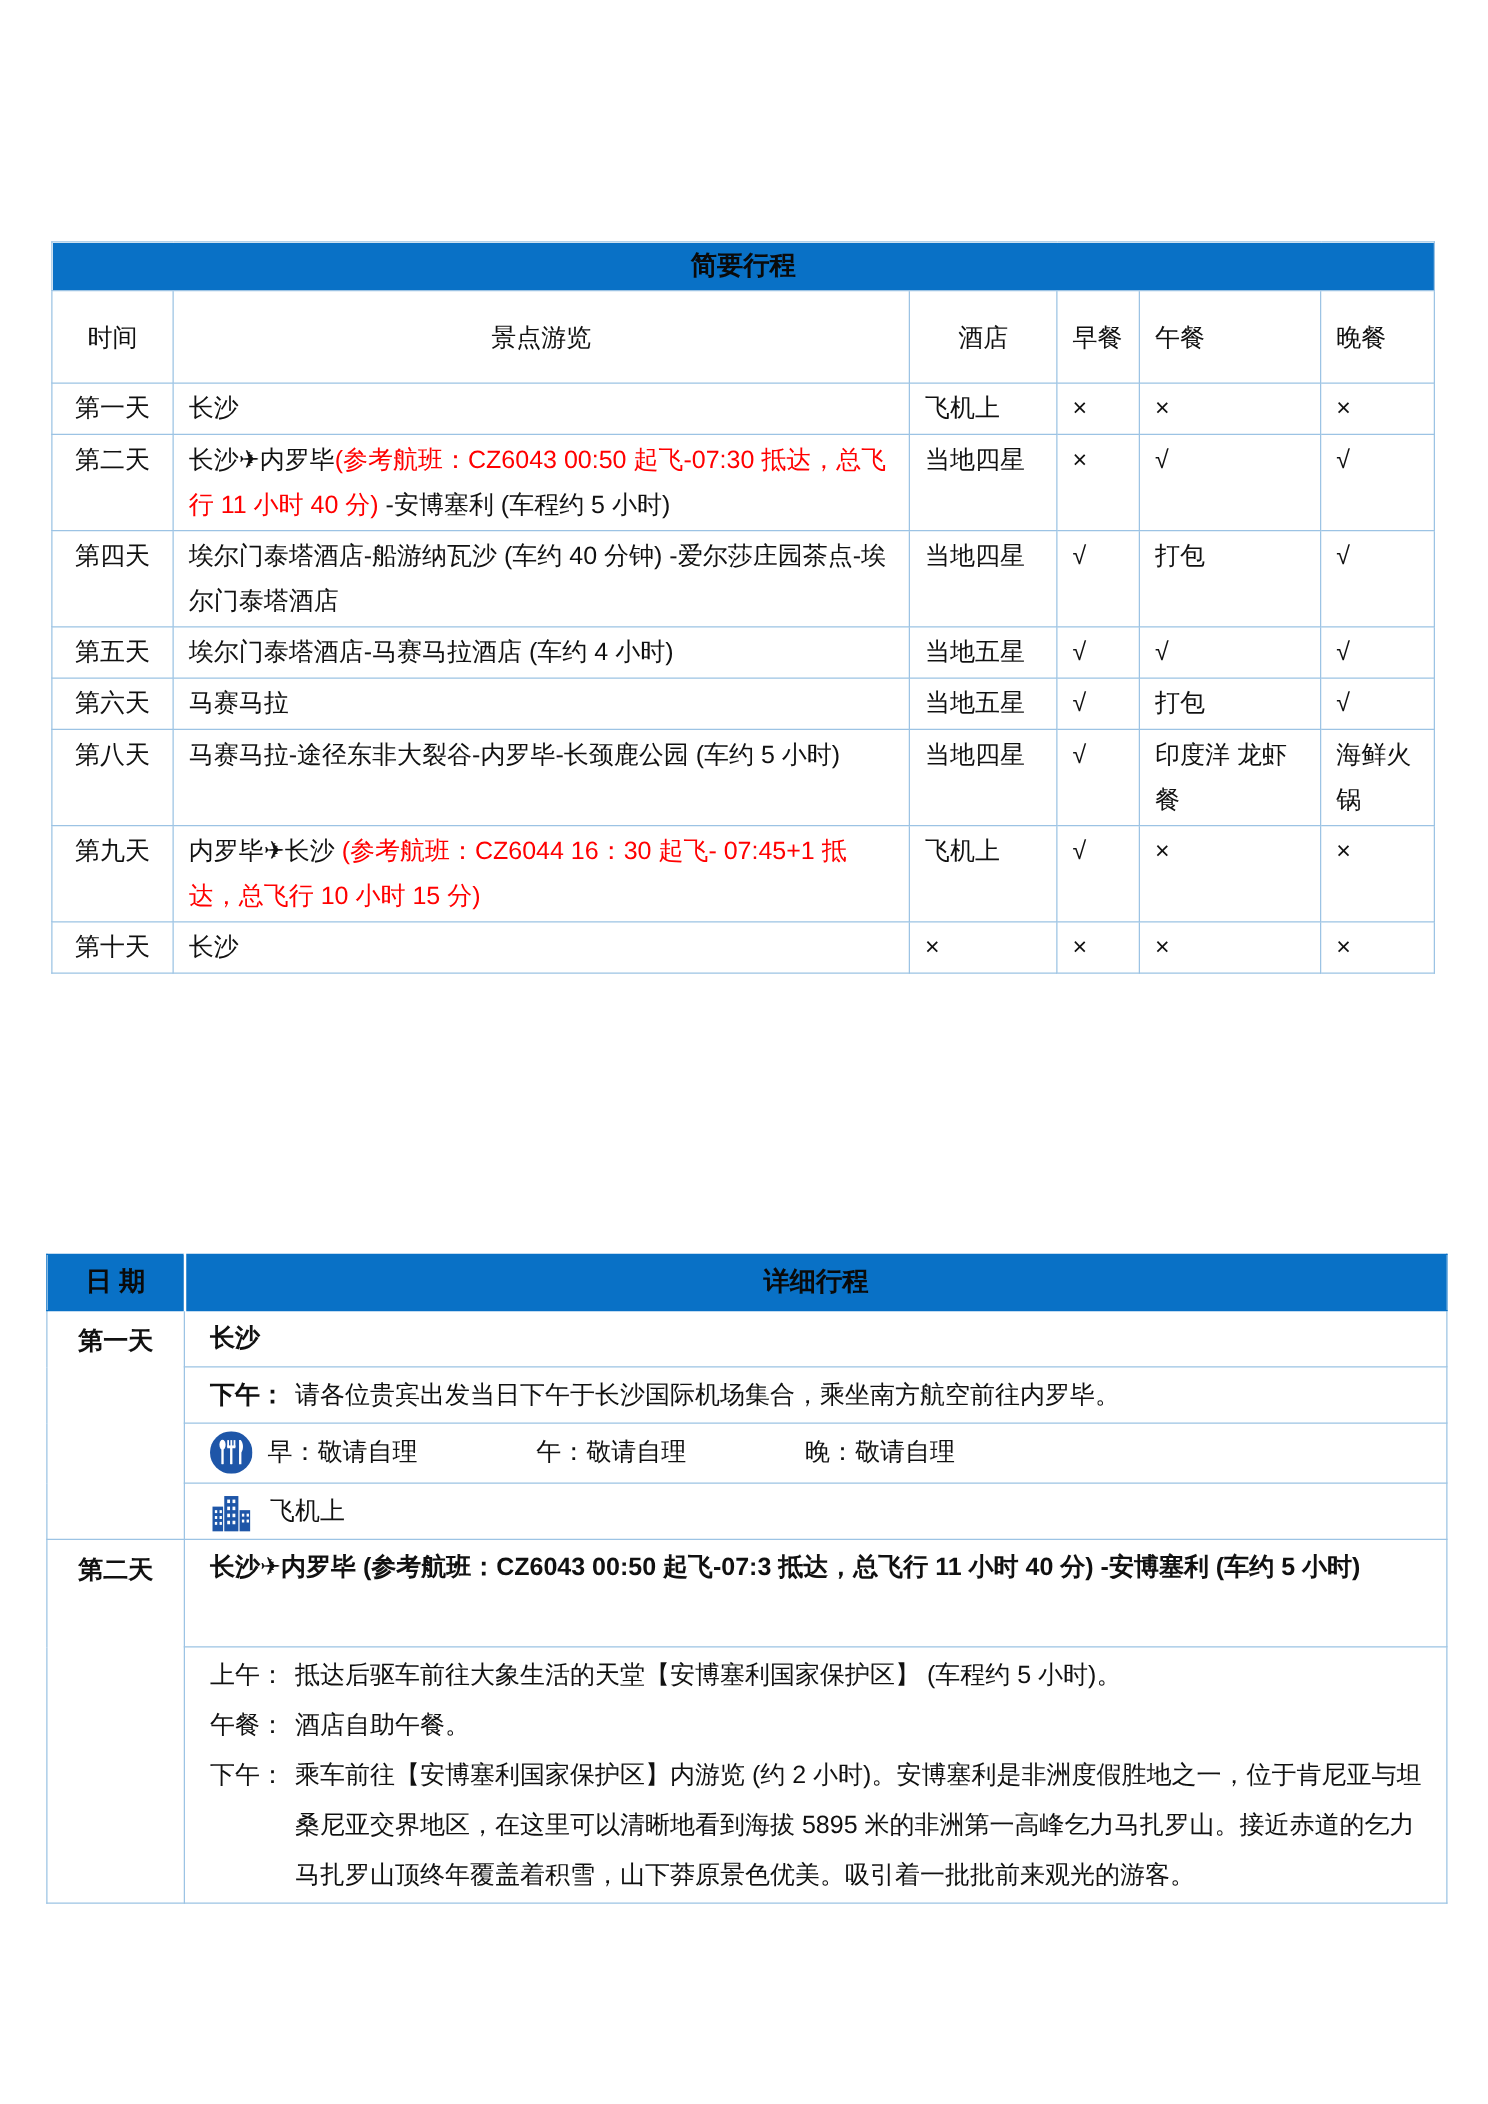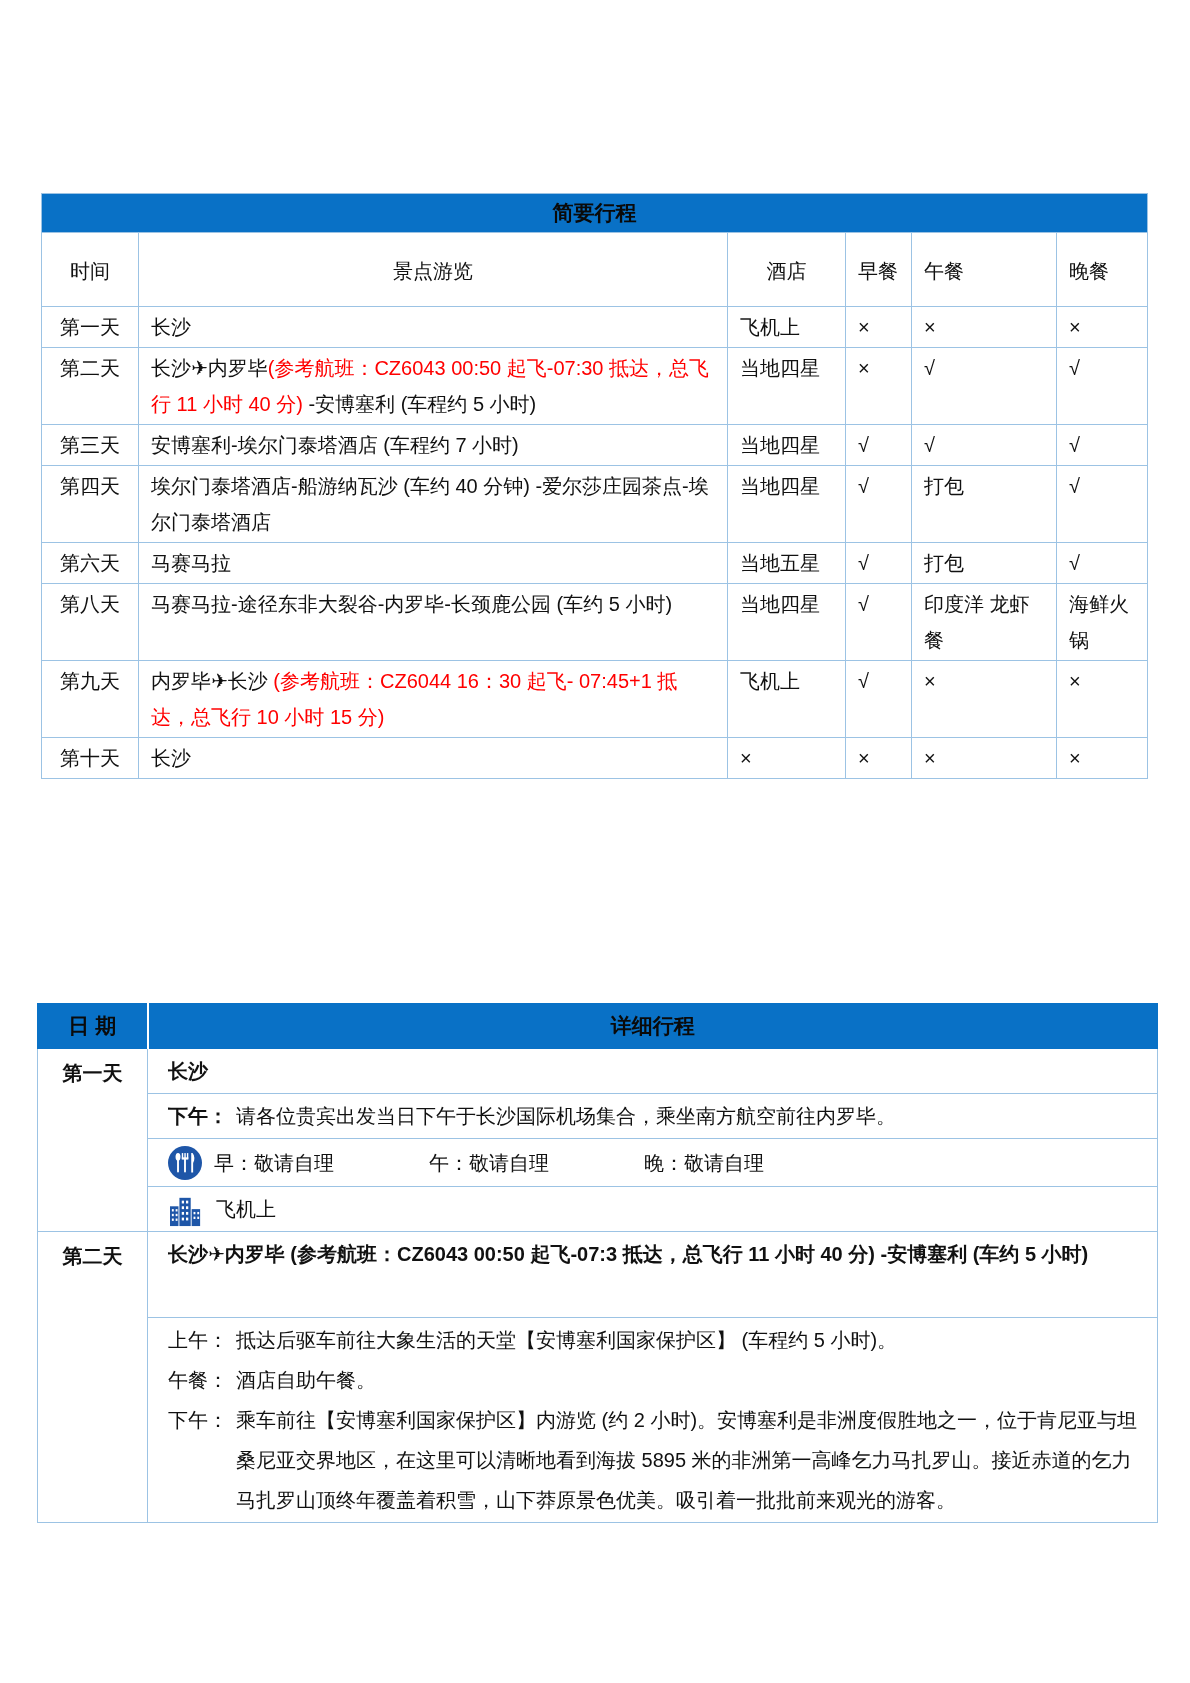--- a/index.html
+++ b/index.html
@@ -90,34 +90,34 @@
         <td>×</td>
       </tr>
       <tr class="d">
         <td class="day">第二天</td>
         <td><span>长沙✈内罗毕</span><span class="red">(参考航班：CZ6043 00:50 起飞-07:30 抵达，总飞行 11 小时 40 分)</span><span> -安博塞利 (车程约 5 小时)</span></td>
         <td>当地四星</td>
         <td>×</td>
         <td>√</td>
         <td>√</td>
       </tr>
-      <tr class="s">
-        <td class="day">第三天</td>
-        <td><span>安博塞利-埃尔门泰塔酒店 (车程约 7 小时)</span></td>
-        <td>当地四星</td>
-        <td>√</td>
-        <td>√</td>
-        <td>√</td>
-      </tr>
       <tr class="d">
         <td class="day">第四天</td>
         <td><span>埃尔门泰塔酒店-船游纳瓦沙 (车约 40 分钟) -爱尔莎庄园茶点-埃尔门泰塔酒店</span></td>
         <td>当地四星</td>
         <td>√</td>
         <td>打包</td>
+        <td>√</td>
+      </tr>
+      <tr class="s">
+        <td class="day">第五天</td>
+        <td><span>埃尔门泰塔酒店-马赛马拉酒店 (车约 4 小时)</span></td>
+        <td>当地五星</td>
+        <td>√</td>
+        <td>√</td>
         <td>√</td>
       </tr>
       <tr class="s">
         <td class="day">第六天</td>
         <td><span>马赛马拉</span></td>
         <td>当地五星</td>
         <td>√</td>
         <td>打包</td>
         <td>√</td>
       </tr>

